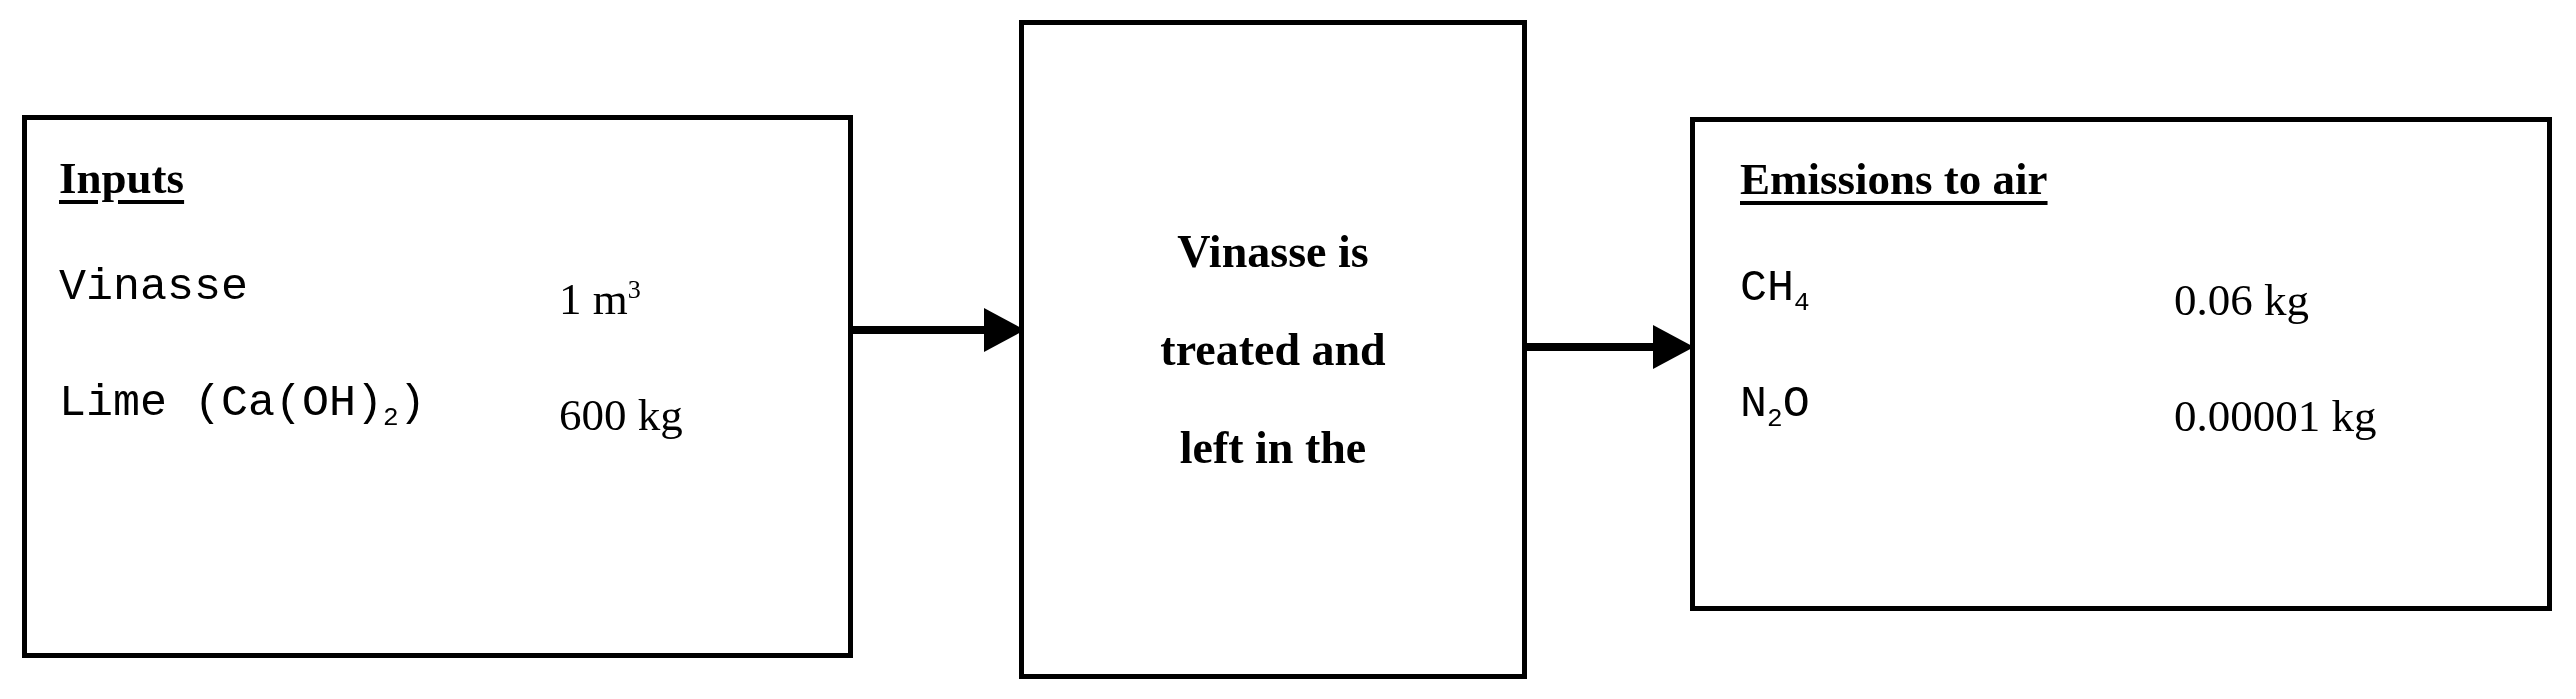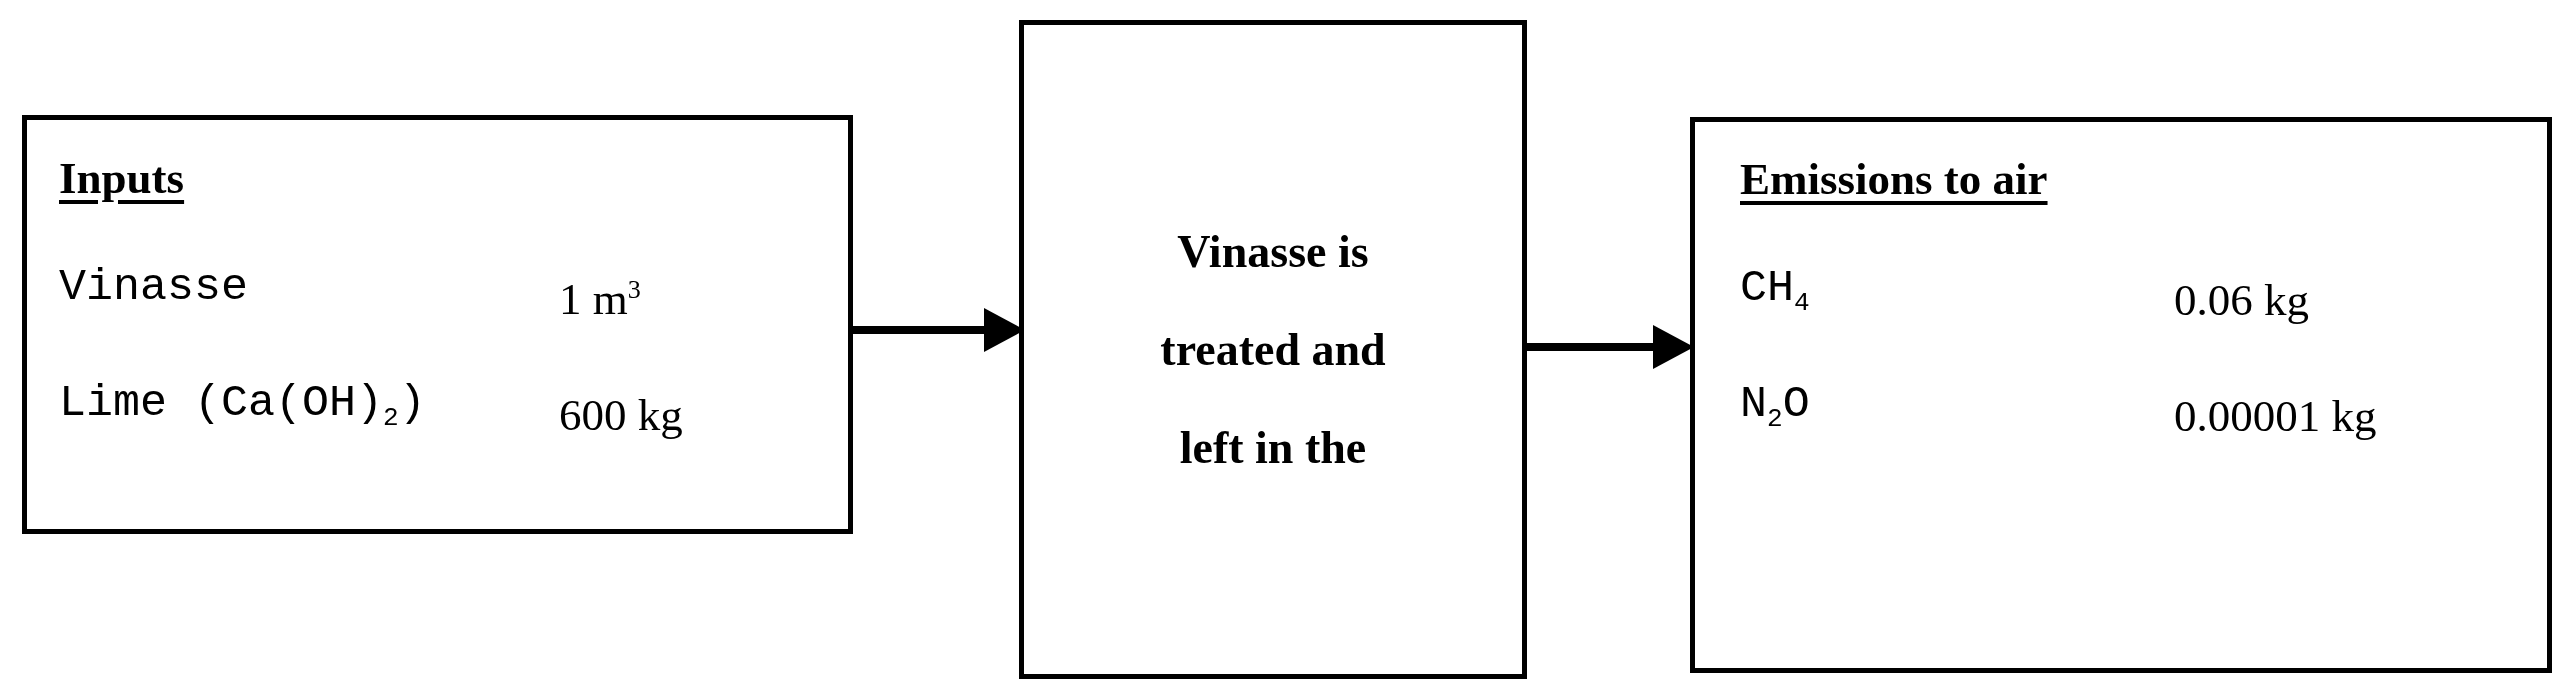--- a/index.html
+++ b/index.html
@@ -108,21 +108,21 @@
     border-top: 22px solid transparent;
     border-bottom: 22px solid transparent;
     border-left: 41px solid #000000;
   }
 </style>
 </head>
 <body>
 
 <div id="canvas">
 
-  <div class="box io-box" style="left:22px; top:115px; width:831px; height:419px;">
+  <div class="box io-box" style="left:22px; top:115px; width:831px; height:543px;">
 
     <div class="box-heading" style="left:32px; top:36px;">Inputs</div>
 
     <div class="row" style="left:32px; top:145px; width:761px;">
       <span class="label"><span>Vinasse</span></span>
       <span class="value" style="left:500px;"><span>1 m</span><sup>3</sup></span>
     </div>
 
     <div class="row" style="left:32px; top:261px; width:761px;">
       <span class="label"><span>Lime (Ca(OH)</span><sub>2</sub><span>)</span></span>
@@ -139,21 +139,21 @@
     <div class="process-line">Vinasse is</div>
     <div class="process-line">treated and</div>
     <div class="process-line">left in the</div>
   </div>
 
   <div class="arrow" style="left:1527px; top:347px; width:168px;">
     <div class="shaft" style="width:131px;"></div>
     <div class="head" style="left:126px;"></div>
   </div>
 
-  <div class="box io-box" style="left:1690px; top:117px; width:862px; height:556px;">
+  <div class="box io-box" style="left:1690px; top:117px; width:862px; height:494px;">
 
     <div class="box-heading" style="left:45px; top:35px;">Emissions to air</div>
 
     <div class="row" style="left:45px; top:144px; width:783px;">
       <span class="label"><span>CH</span><sub>4</sub></span>
       <span class="value" style="left:434px;"><span>0.06 kg</span></span>
     </div>
 
     <div class="row" style="left:45px; top:260px; width:783px;">
       <span class="label"><span>N</span><sub>2</sub><span>O</span></span>

